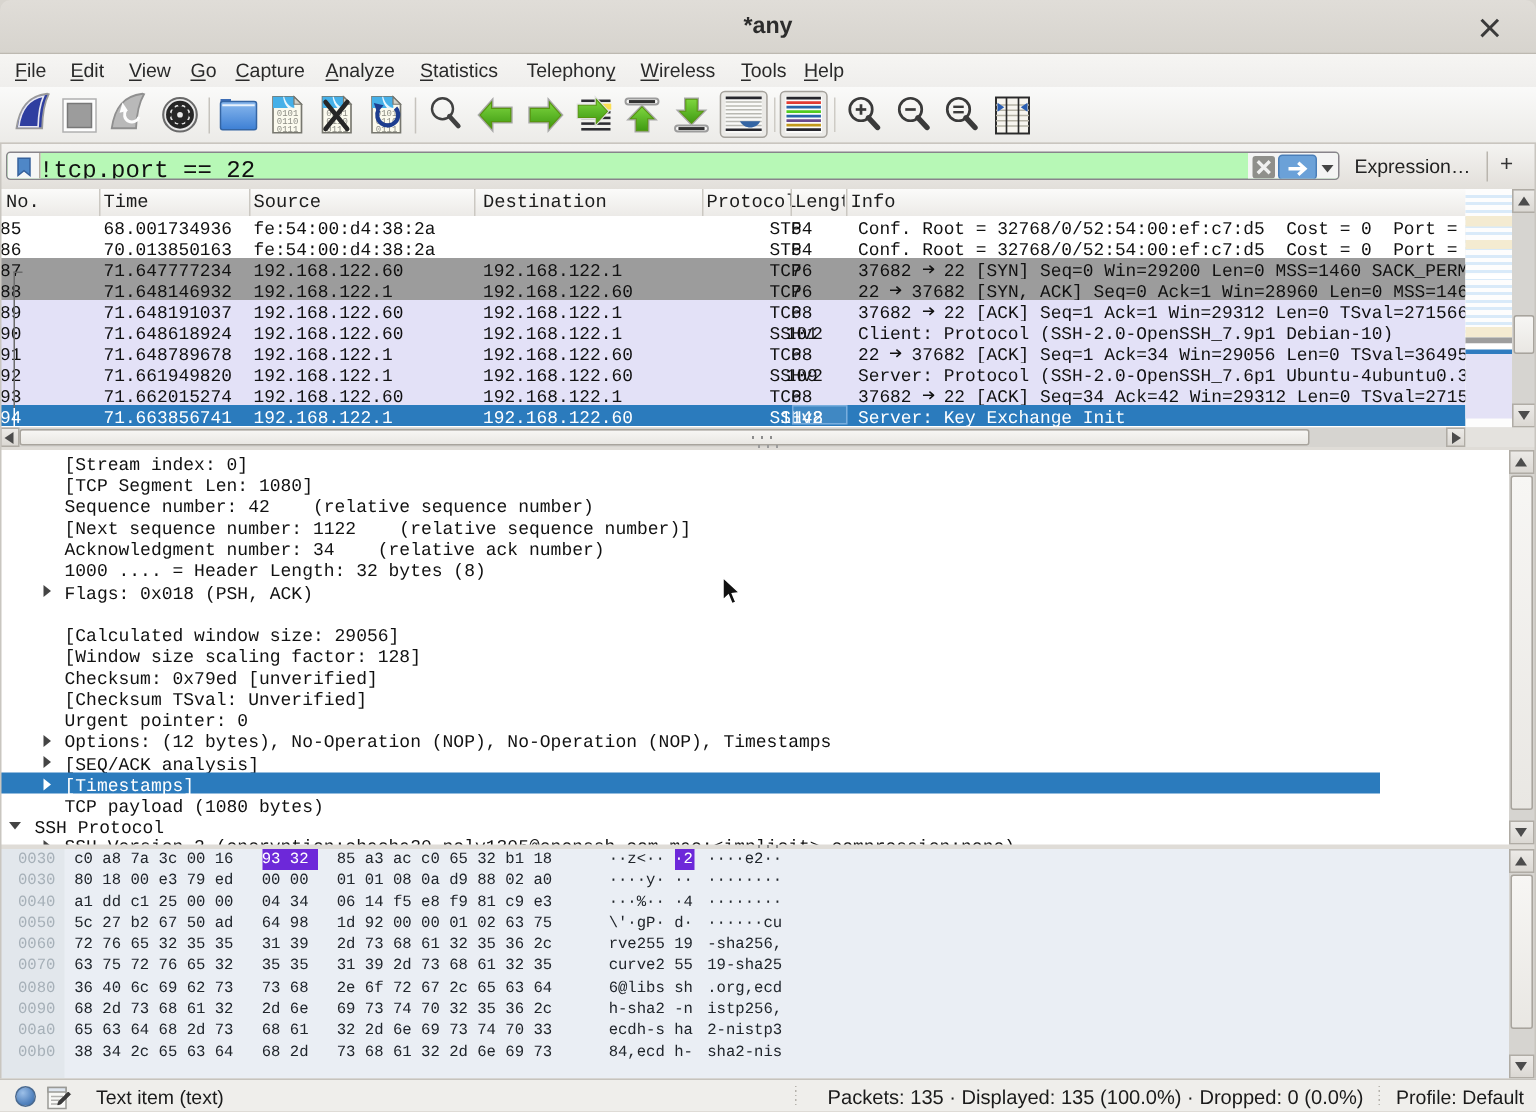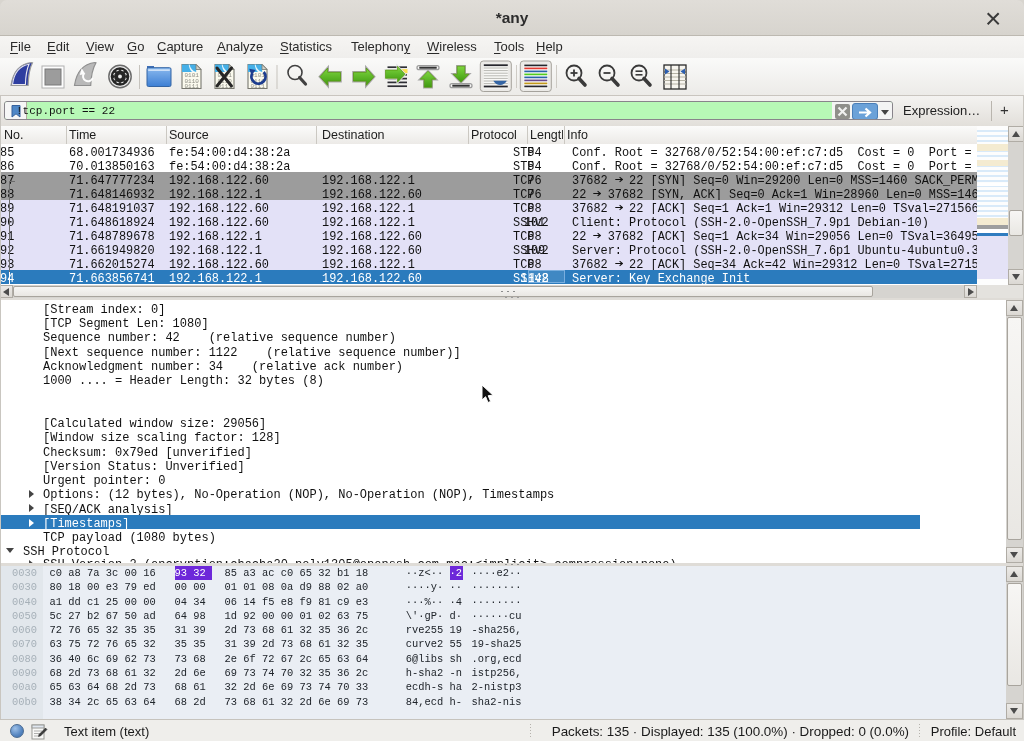--- a/index.html
+++ b/index.html
@@ -13,29 +13,29 @@
 
 #menubar{left:0;top:36px;width:1024px;height:22px;background:linear-gradient(#f6f5f3,#efeeec);font-size:13px;color:#2a2a2a;}
 #menubar span{position:absolute;top:3px;}
 #menubar u{text-decoration-thickness:1px;text-underline-offset:2px;}
 
 #toolbar{left:0;top:58px;width:1024px;height:38px;background:linear-gradient(#fafaf9,#ecebe8);border-bottom:1px solid #c9c5bf;}
 
 #filterbar{left:0;top:96px;width:1024px;height:30px;background:linear-gradient(#f4f3f1,#e2dfda);}
 #fentry{position:absolute;left:4px;top:4.5px;width:889px;height:19.5px;border:1px solid #88848b;border-radius:3px;background:#b7f8b6;overflow:hidden;}
 #fbook{position:absolute;left:0;top:0;width:22px;height:19px;background:#f6f6f6;border-right:1px solid #b5aca0;}
-#ftext{position:absolute;left:11px;top:3.5px;font-family:"Liberation Mono",monospace;font-size:11px;color:#111;}
+#ftext{position:absolute;left:21px;top:3.5px;font-family:"Liberation Mono",monospace;font-size:16px;color:#111;}
 #fclear{position:absolute;left:830px;top:2.5px;width:15px;height:15px;background:#8f8f8b;border-radius:2px;}
 #fapply{position:absolute;left:847px;top:1.5px;width:26px;height:17px;background:#6ba1d8;border:1px solid #4a7eb8;border-radius:3px;}
 #fexpr{position:absolute;left:903px;top:7px;font-size:13px;color:#222;}
 #fsep2{position:absolute;left:991px;top:5px;width:1px;height:20px;background:#b9b5ae;}
 #fplus{position:absolute;left:1000px;top:5px;font-size:15px;color:#333;}
 
 #pheader{left:0;top:126px;width:1008px;height:19px;background:linear-gradient(#fbfbfa,#eceae7);border-bottom:1px solid #c4c1bb;font-size:12.5px;color:#1c1c1c;}
-#pheader span{position:absolute;top:2px;}
+#pheader span{position:absolute;top:2px;font-family:Liberation Mono, monospace;}
 #pheader i{position:absolute;top:0;width:1px;height:18px;background:#cbc8c2;}
 
 #plist{left:0;top:144px;width:977px;height:141px;background:#fff;font-family:"Liberation Mono",monospace;font-size:11.9px;color:#111;}
 .prow{position:absolute;left:0;width:977px;height:14px;white-space:pre;}
 .prow span{position:absolute;top:1.9px;}
 .c-no{left:0;width:60px;text-align:left;}
 .c-time{left:69px;}
 .c-src{left:169px;}
 .c-dst{left:322px;}
 .c-pro{left:471px;margin-left:42px;}
@@ -386,24 +386,25 @@
 <div class="abs" style="left:977px;top:285px;width:47px;height:13px;background:#e4e2de;"></div>
 <div class="abs split" id="split1" style="left:0;top:298px;width:1024px;height:2px;"></div>
 <div class="abs" style="left:504px;top:296px;width:17px;height:3px;background:radial-gradient(circle 1px at 2px 1.5px,#9c9c9c 99%,transparent),radial-gradient(circle 1px at 8px 1.5px,#9c9c9c 99%,transparent),radial-gradient(circle 1px at 14px 1.5px,#9c9c9c 99%,transparent);"></div>
 <div class="abs" id="detail">
   <div class="drow" style="top:0.9px"><span style="left:43px">[Stream index: 0]</span></div>
   <div class="drow" style="top:15.17px"><span style="left:43px">[TCP Segment Len: 1080]</span></div>
   <div class="drow" style="top:29.44px"><span style="left:43px">Sequence number: 42    (relative sequence number)</span></div>
   <div class="drow" style="top:43.71px"><span style="left:43px">[Next sequence number: 1122    (relative sequence number)]</span></div>
   <div class="drow" style="top:57.98px"><span style="left:43px">Acknowledgment number: 34    (relative ack number)</span></div>
   <div class="drow" style="top:72.25px"><span style="left:43px">1000 .... = Header Length: 32 bytes (8)</span></div>
+  <div class="drow" style="top:86.52px"><i class="exp" style="left:29px"></i><span style="left:43px">Flags: 0x018 (PSH, ACK)</span></div>
   <div class="drow" style="top:115.06px"><span style="left:43px">[Calculated window size: 29056]</span></div>
   <div class="drow" style="top:129.33px"><span style="left:43px">[Window size scaling factor: 128]</span></div>
   <div class="drow" style="top:143.6px"><span style="left:43px">Checksum: 0x79ed [unverified]</span></div>
-  <div class="drow" style="top:157.87px"><span style="left:43px">[Version Status: Unverified]</span></div>
+  <div class="drow" style="top:157.87px"><span style="left:43px">[Checksum TSval: Unverified]</span></div>
   <div class="drow" style="top:172.14px"><span style="left:43px">Urgent pointer: 0</span></div>
   <div class="drow" style="top:186.41px"><i class="exp" style="left:29px"></i><span style="left:43px">Options: (12 bytes), No-Operation (NOP), No-Operation (NOP), Timestamps</span></div>
   <div class="drow" style="top:200.68px"><i class="exp" style="left:29px"></i><span style="left:43px">[SEQ/ACK analysis]</span></div>
   <div class="drow dsel" style="top:214.95px"><i class="exp" style="left:29px;border-left-color:#fff;"></i><span style="left:43px">[Timestamps]</span></div>
   <div class="drow" style="top:229.22px"><span style="left:43px">TCP payload (1080 bytes)</span></div>
   <div class="drow" style="top:243.49px"><i class="expd" style="left:6px"></i><span style="left:23px">SSH Protocol</span></div>
   <div class="drow" style="top:255.8px"><i class="exp" style="left:29px"></i><span style="left:43px">SSH Version 2 (encryption:chacha20-poly1305@openssh.com mac:&lt;implicit&gt; compression:none)</span></div>
 </div>
 <div class="abs sb" id="vs2" style="left:1006px;top:300px;width:17px;height:263px;">
   <div class="sbtn" style="left:0;top:0;width:17px;height:16px;"></div>

